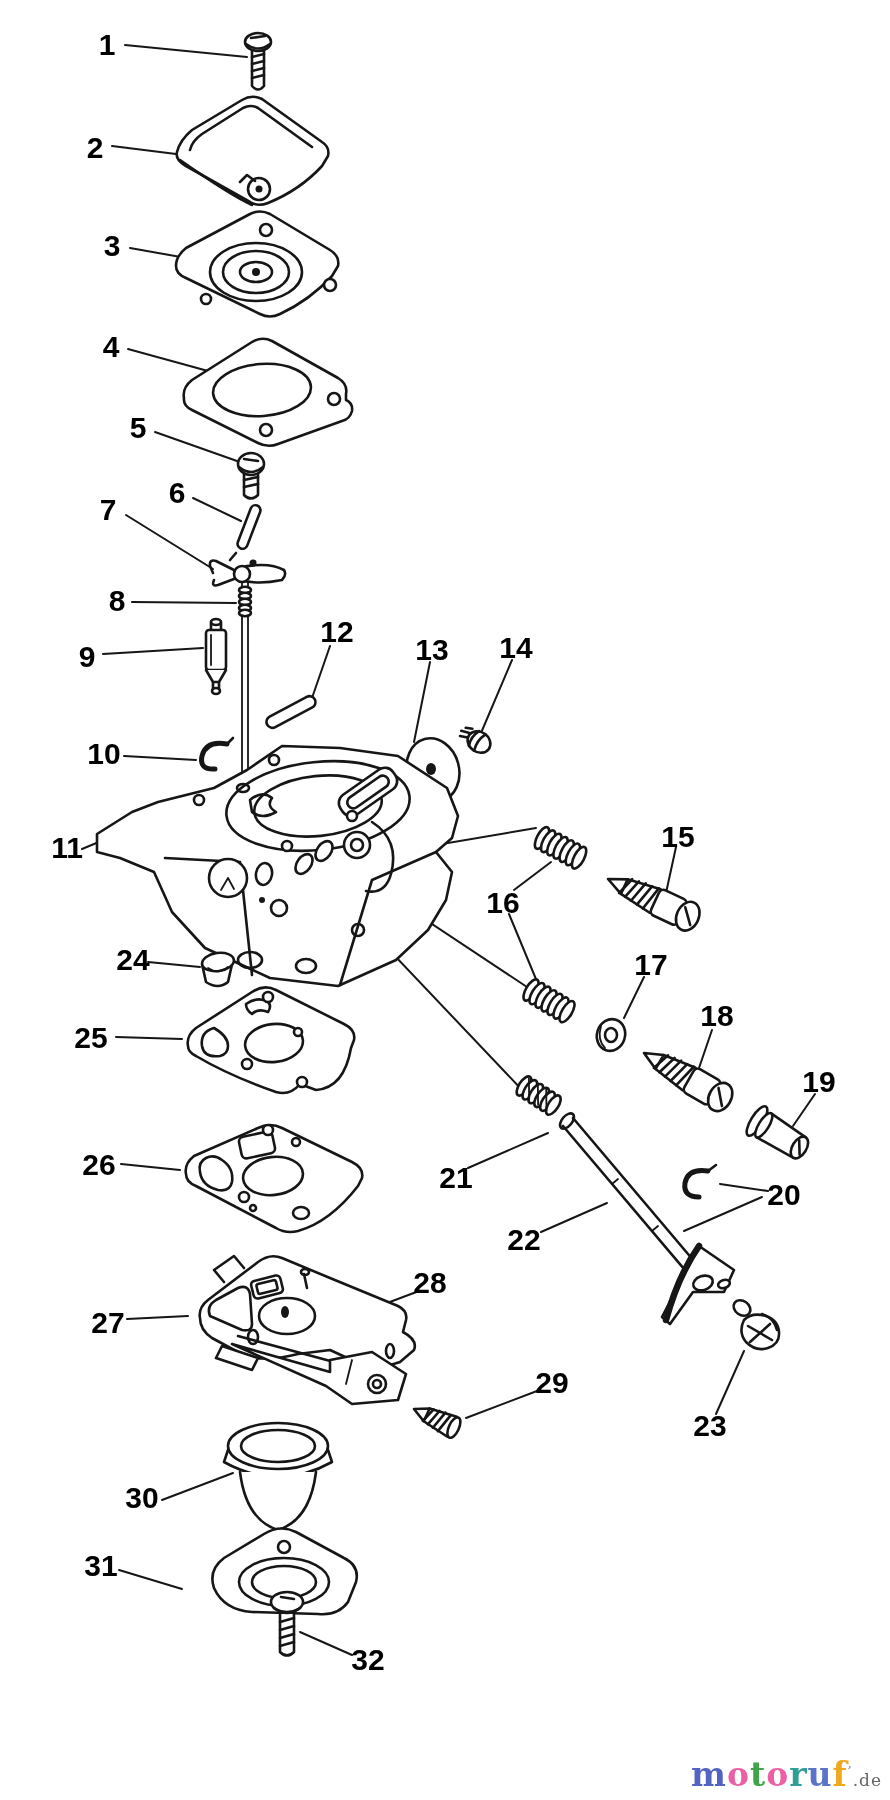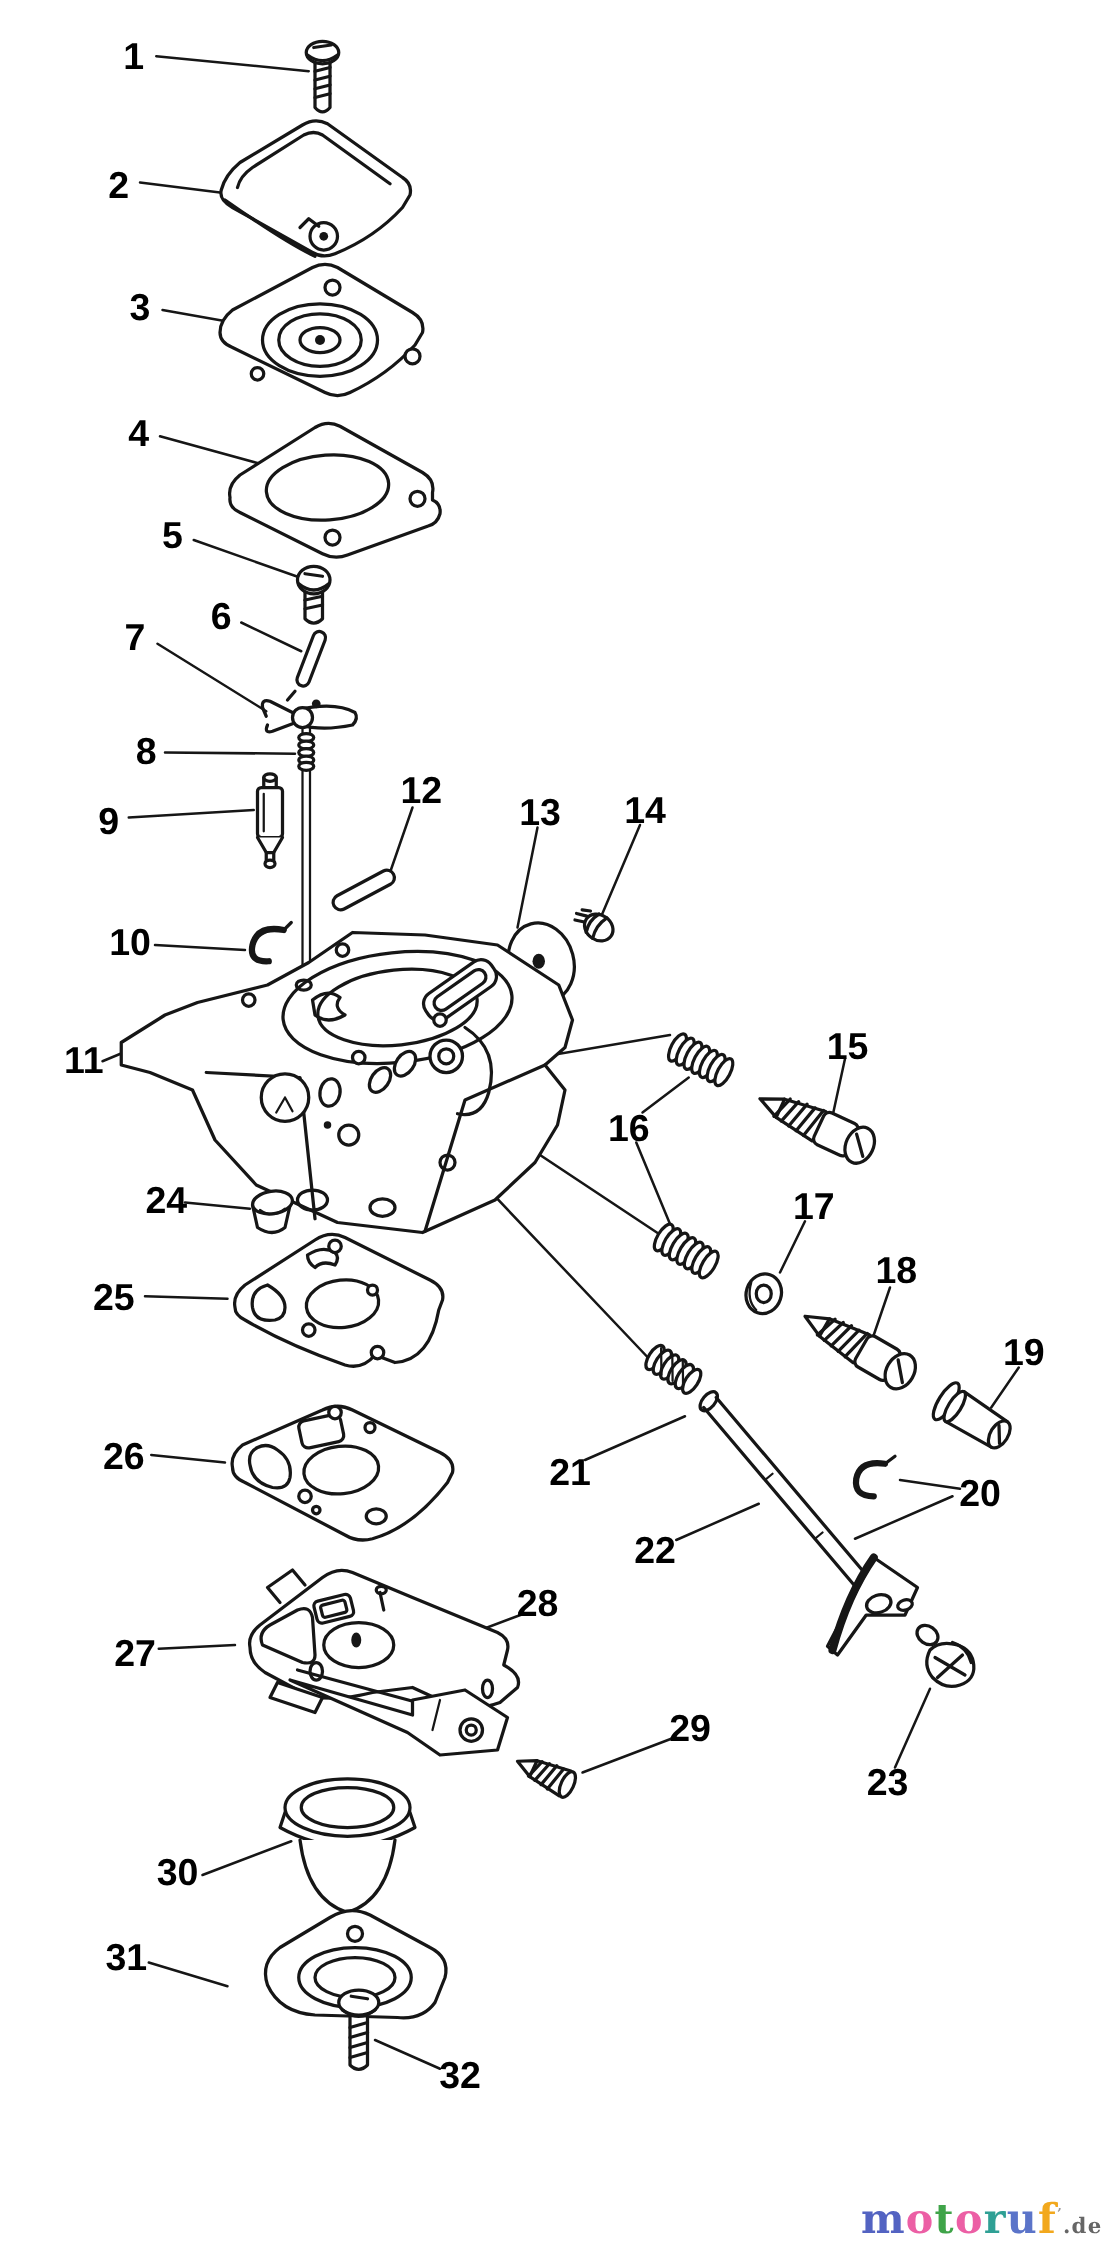--- a/index.html
+++ b/index.html
@@ -9,21 +9,21 @@
   .ln{stroke:#161616;fill:none;stroke-width:2.6;stroke-linecap:round;stroke-linejoin:round;}
   .fw{fill:#ffffff;}
   .fb{fill:#161616;stroke:none;}
   .thin{stroke-width:1.8;}
   .thick{stroke-width:6.5;}
   .leader{stroke:#161616;stroke-width:2;fill:none;stroke-linecap:round;}
   .lbl{font:bold 30px "Liberation Sans", sans-serif;fill:#000;}
   .watermark{position:absolute;right:8px;bottom:6px;font-family:"DejaVu Serif", serif;
              font-weight:bold;font-size:33px;letter-spacing:1px;white-space:nowrap;}
   .wm-tm{font-size:11px;vertical-align:super;color:#999;}
-  .wm-suffix{font-size:17px;font-weight:bold;}
+  .wm-suffix{font-size:17px;font-weight:normal;}
 </style>
 </head>
 <body>
 
 <div class="stage">
 <svg width="890" height="1800" viewBox="0 0 890 1800">
 
   <g>
     <line class="leader" x1="125" y1="45" x2="247" y2="57"></line>
     <line class="leader" x1="112" y1="146" x2="176" y2="154"></line>

